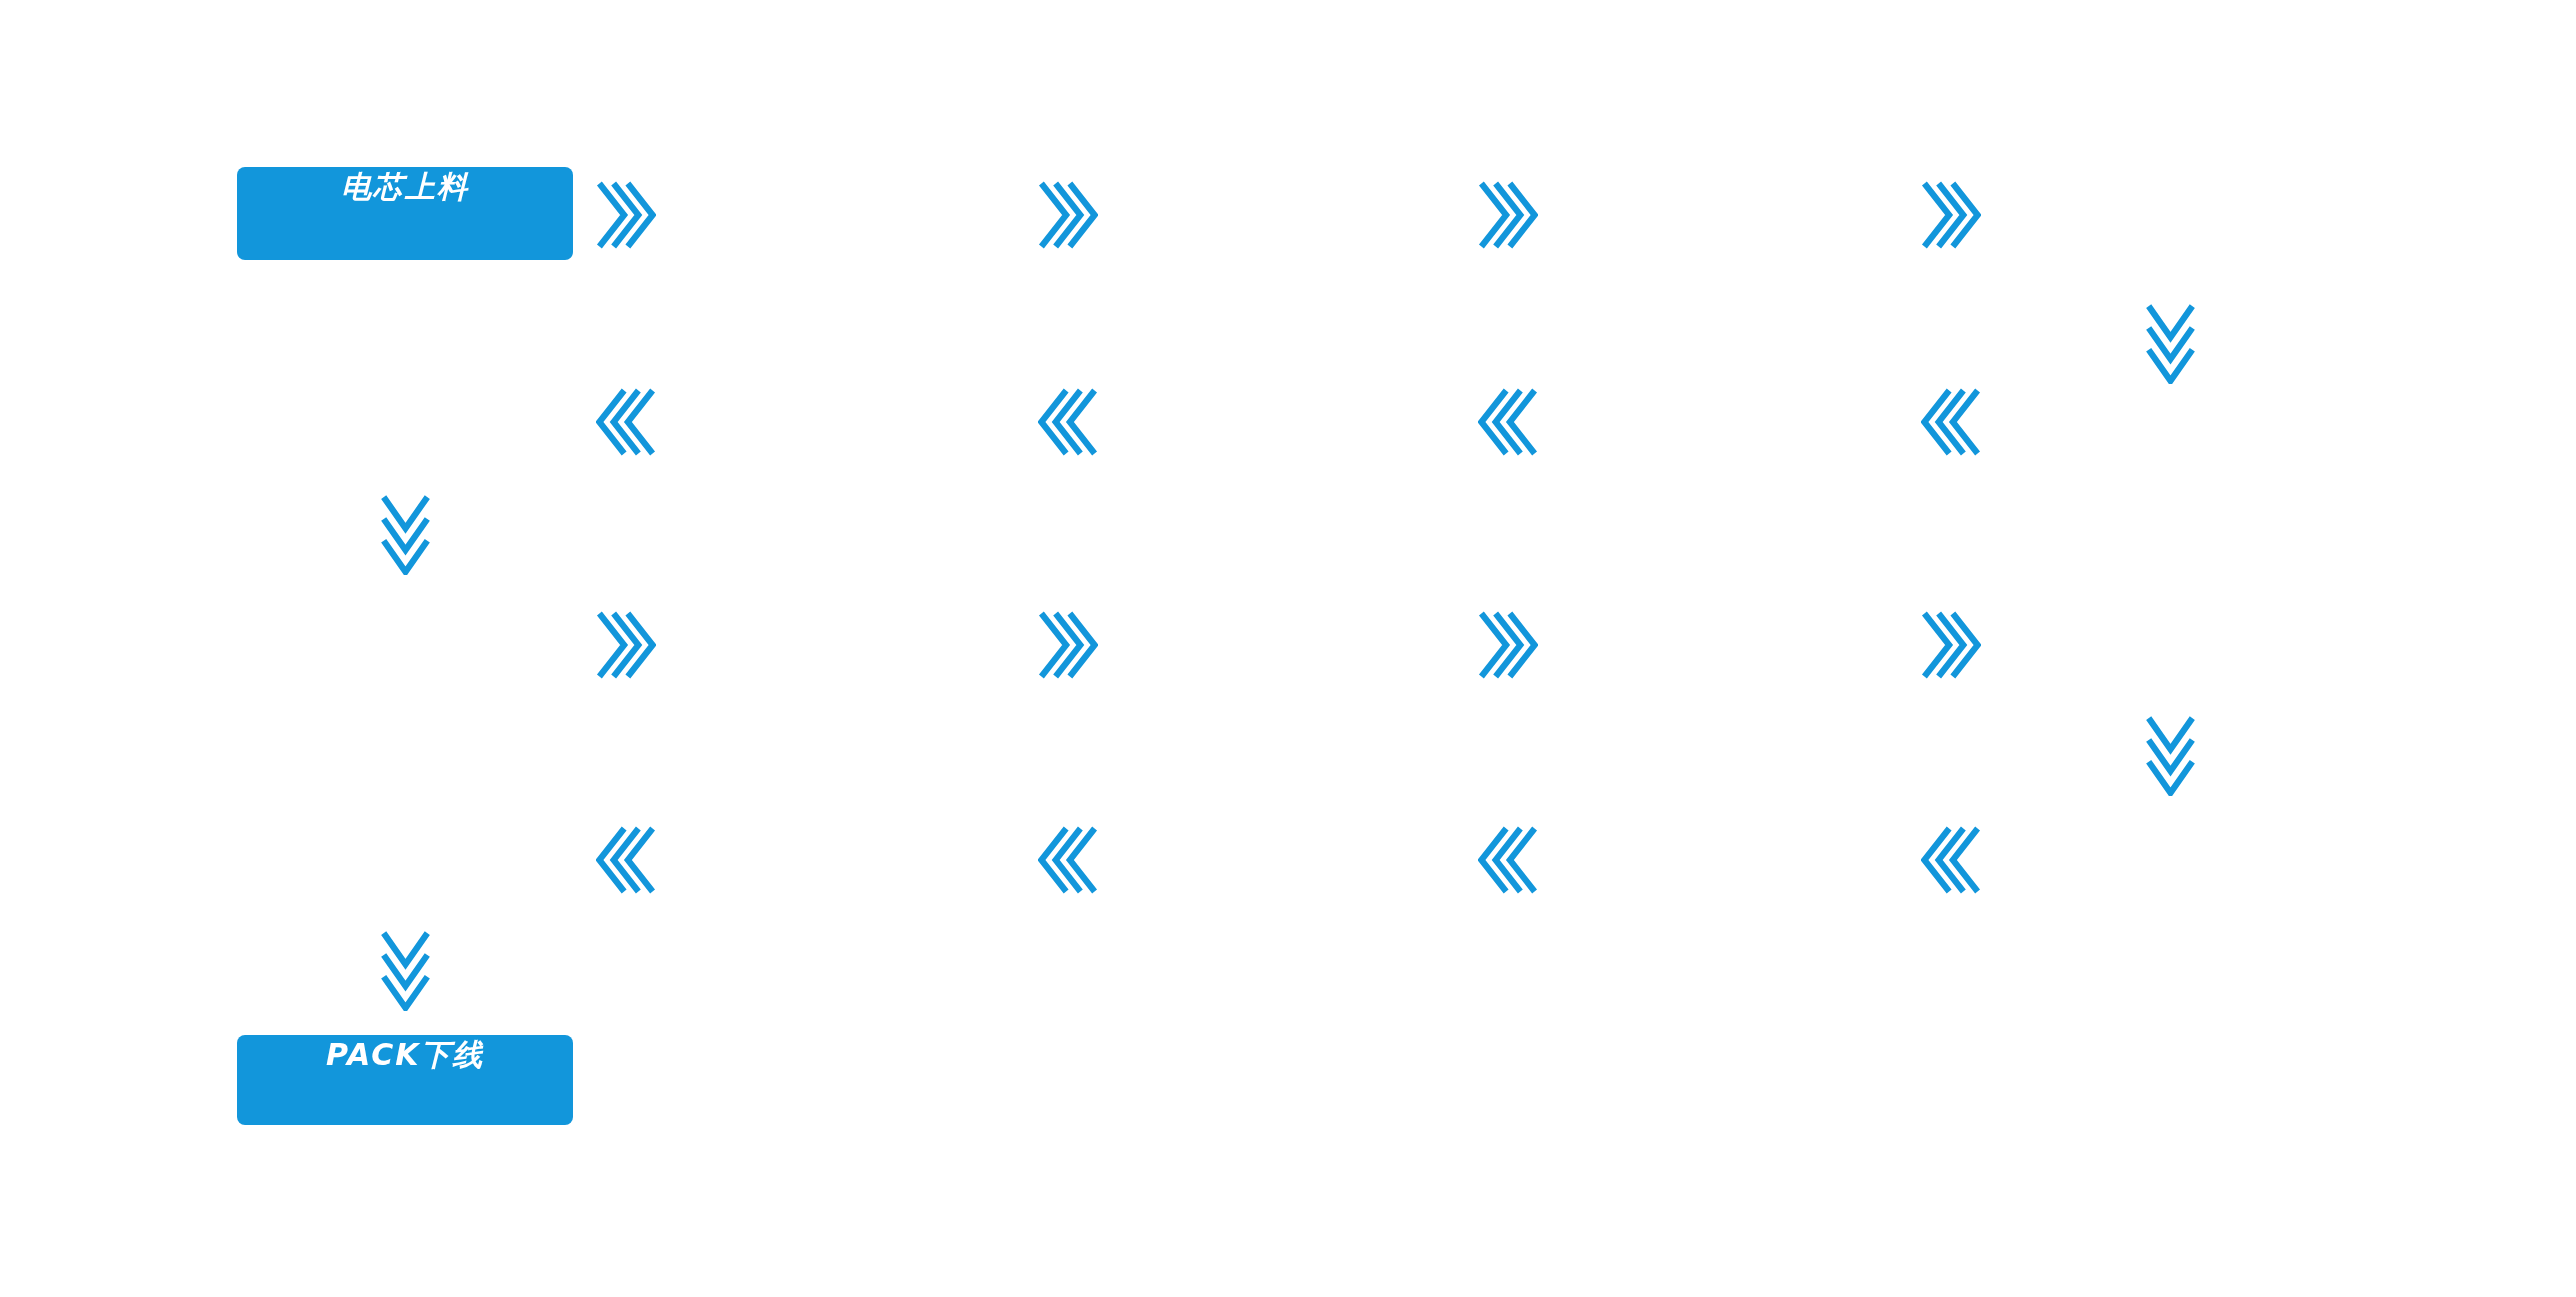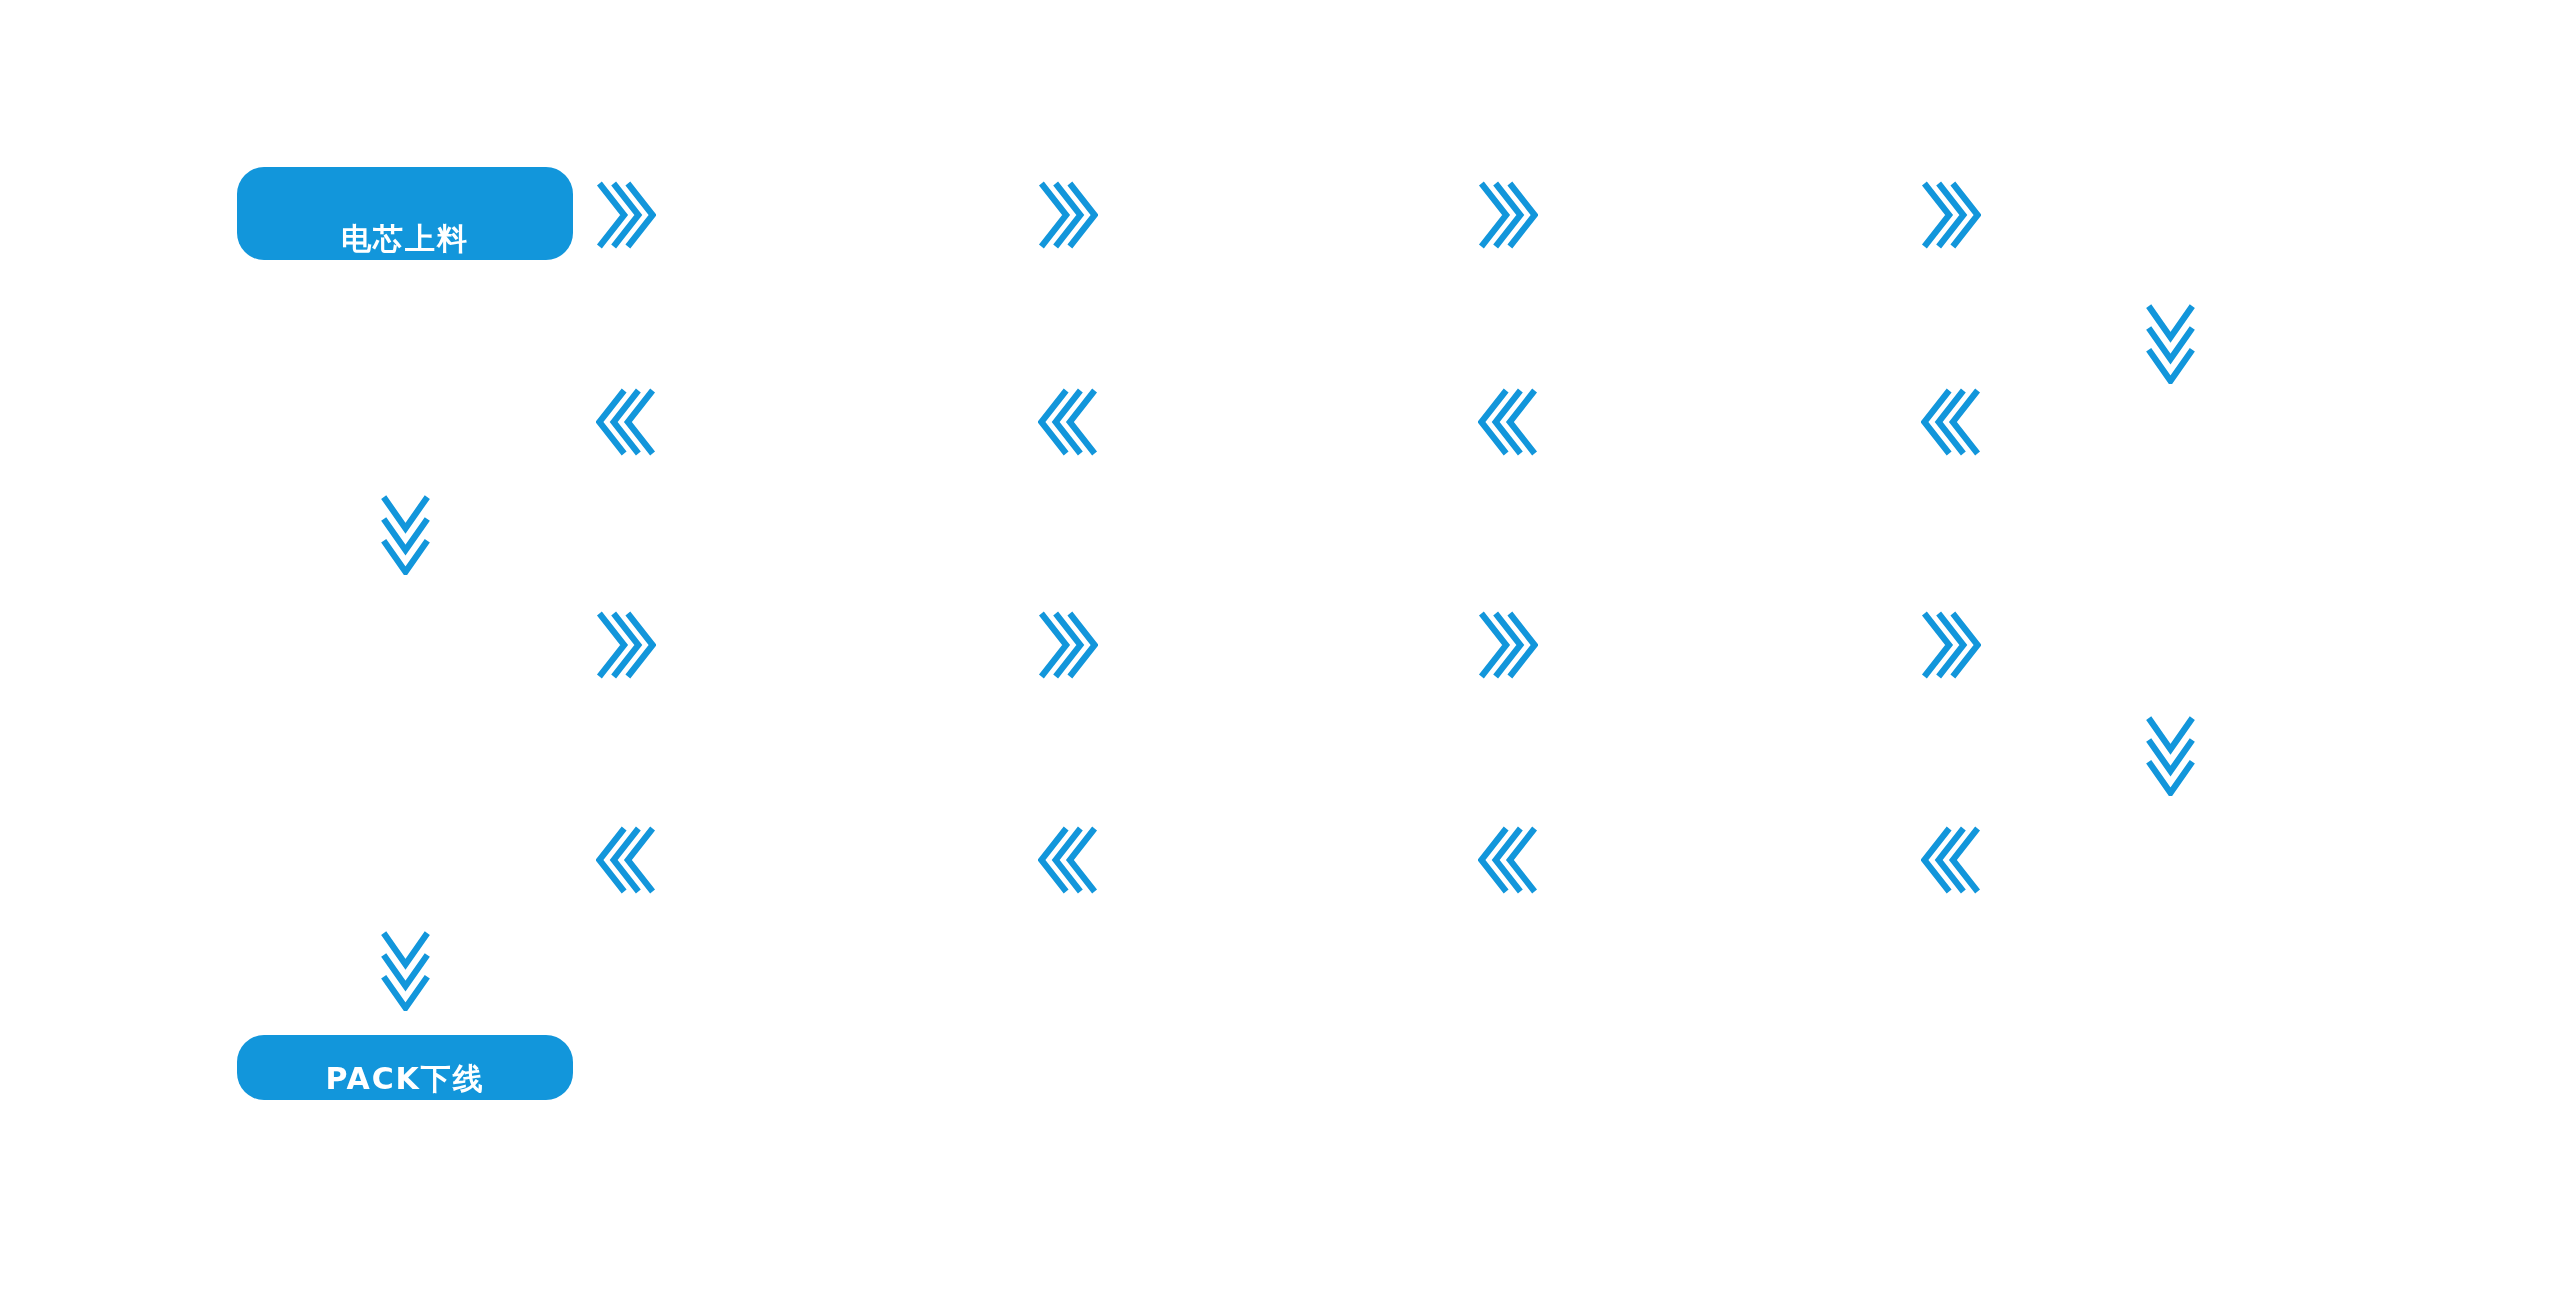--- a/index.html
+++ b/index.html
@@ -10,24 +10,25 @@
     position: relative;
     width: 2576px;
     height: 1297px;
     background: #ffffff;
     overflow: hidden;
   }
 
   .node {
     position: absolute;
     background: var(--accent, #1296db);
-    border-radius: 27px;
+    border-radius: 8px;
     display: flex;
-    align-items: flex-end;
+    align-items: flex-start;
     justify-content: center;
+    font-style: italic;
   }
 
   .node-label {
     color: var(--node-text, #ffffff);
     font-size: 30px;
     font-weight: 600;
     letter-spacing: 1.9px;
     white-space: nowrap;
   }
 
@@ -38,21 +39,21 @@
 </style>
 </head>
 <body>
 
 <div class="canvas" style="background: rgb(255, 255, 255);">
 
   <div class="node" style="left: 237px; top: 167px; width: 336px; height: 93px;">
     <span class="node-label">电芯上料</span>
   </div>
 
-  <div class="node" style="left: 237px; top: 1035px; width: 336px; height: 65px;">
+  <div class="node" style="left: 237px; top: 1035px; width: 336px; height: 90px;">
     <span class="node-label">PACK下线</span>
   </div>
 
   <div id="arrow-layer">
       <svg viewBox="0 0 96 110" width="60" height="68" class="arrow" style="left: 596px; top: 181px;">
         <polyline points="5,4 45,55 5,106" fill="none" stroke="#1296db" stroke-width="10" stroke-linecap="butt" stroke-linejoin="miter"></polyline>
         <polyline points="28,4 68,55 28,106" fill="none" stroke="#1296db" stroke-width="10" stroke-linecap="butt" stroke-linejoin="miter"></polyline>
         <polyline points="51,4 91,55 51,106" fill="none" stroke="#1296db" stroke-width="10" stroke-linecap="butt" stroke-linejoin="miter"></polyline>
       </svg>
       <svg viewBox="0 0 96 110" width="60" height="68" class="arrow" style="left: 1038px; top: 181px;">

